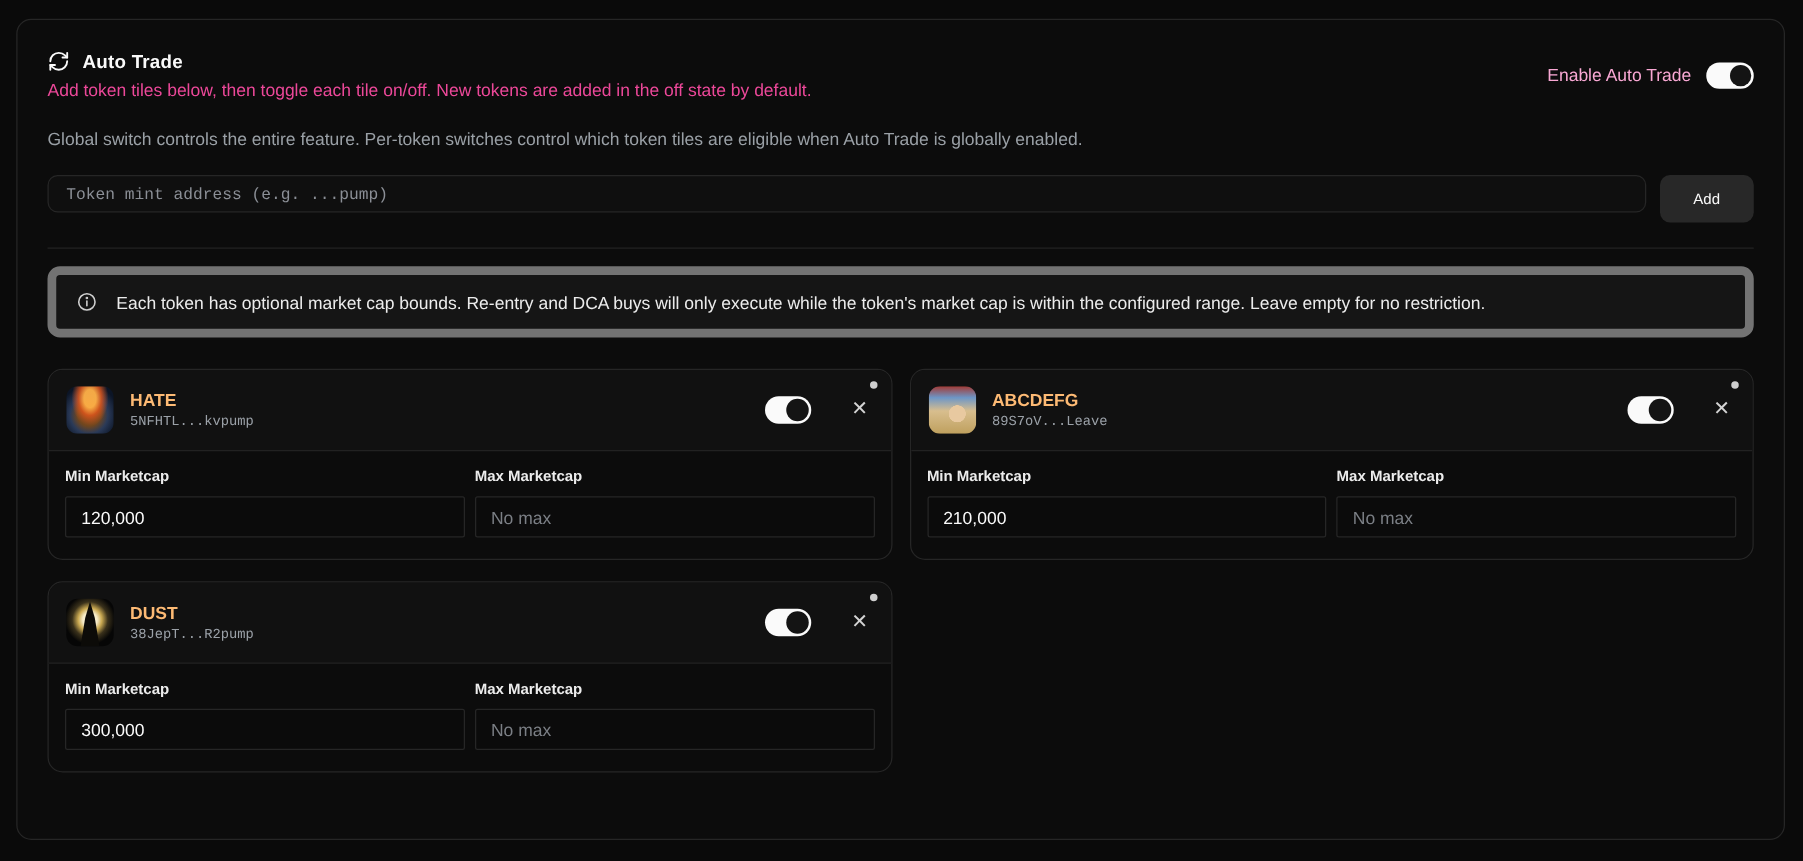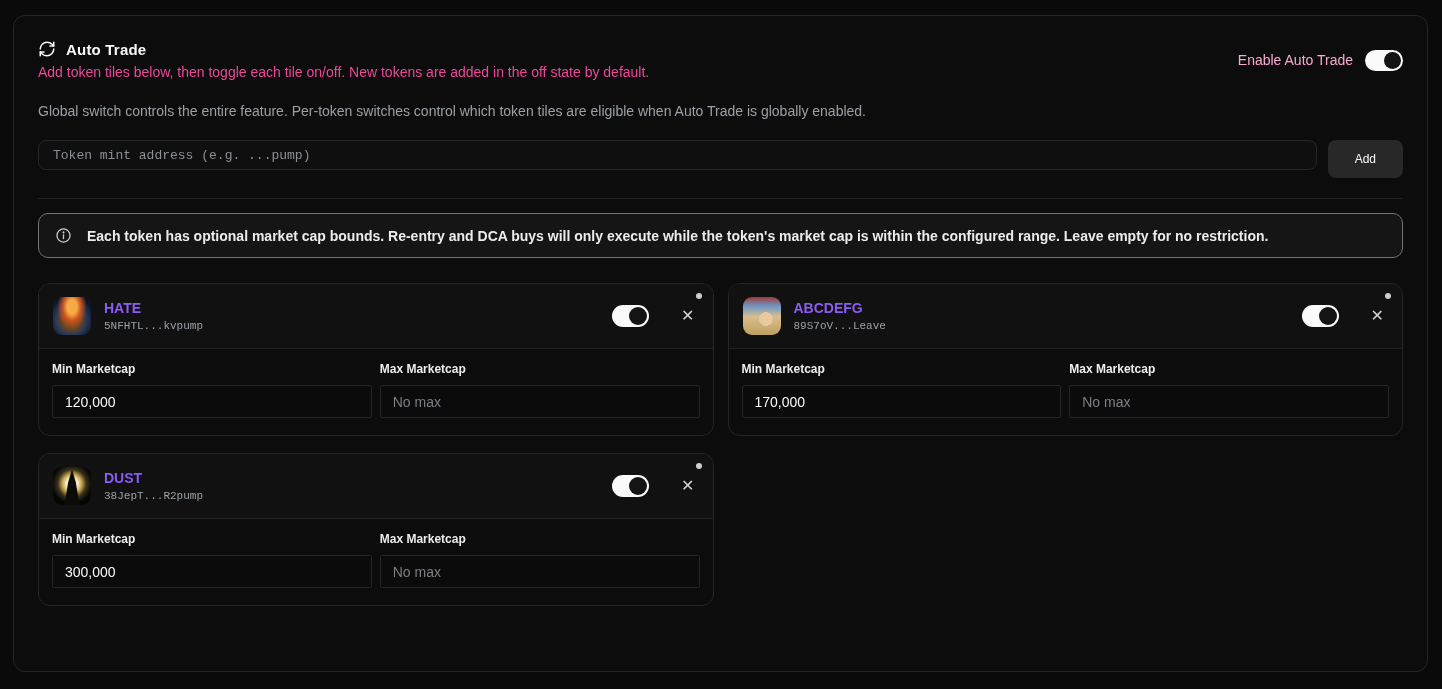--- a/index.html
+++ b/index.html
@@ -44,24 +44,24 @@
     font-size: 13px; color: #8b8f96;
   }
   .add-btn {
     height: 38px; padding: 0 27px; border: none; border-radius: 8px;
     background: #282828; color: #fafafa; font-size: 12px;
     font-family: "Liberation Sans", sans-serif; cursor: pointer;
   }
   .divider { margin-top: 20px; border-top: 1px solid #222; }
   
   .info-banner {
-    margin-top: 14px; border: 1px solid #737373; border-radius: 10px;
+    margin-top: 14px; border: 7px solid #737373; border-radius: 10px;
     background: #151515; padding: 13px 16px;
     display: flex; align-items: center; gap: 15px;
-    font-size: 14px; color: #ececec; font-weight: bold;
+    font-size: 14px; color: #ececec;
   }
   .info-icon { flex: 0 0 auto; display: flex; }
   
   .tiles-grid {
     margin-top: 25px;
     display: grid; grid-template-columns: 1fr 1fr; gap: 17px 14px;
   }
   .tile {
     border: 1px solid #262626; border-radius: 12px; background: #0c0c0c;
     position: relative; overflow: hidden;
@@ -89,21 +89,21 @@
       linear-gradient(180deg, #a23b36 0%, #6d96c6 24%, #d8be8e 52%, #bfa05e 100%);
   }
   .avatar-dust {
     background: radial-gradient(circle at 50% 44%, #f7ecca 0 20%, #cbaa52 33%, #3a311b 50%, #060606 70%);
   }
   .avatar-dust .hood {
     position: absolute; inset: 0; background: #0c0b08;
     clip-path: polygon(50% 6%, 60% 40%, 70% 100%, 30% 100%, 40% 40%);
   }
   .tile-id { flex: 1; min-width: 0; }
-  .tile-name { font-size: 14px; font-weight: bold; color: #8b5cf6; }
+  .tile-name { font-size: 14px; font-weight: bold; color: #fdba74; }
   .tile-address {
     margin-top: 4px; font-size: 11px; color: #9ba1a8;
     font-family: "Liberation Mono", "DejaVu Sans Mono", monospace;
   }
   .tile-switch { width: 37px; height: 22px; }
   .tile-switch .knob { width: 18px; height: 18px; }
   .tile-close {
     margin-left: 15px; background: none; border: none; color: #d4d4d4;
     font-size: 16px; line-height: 1; cursor: pointer; padding: 4px;
     font-family: "Liberation Sans", sans-serif;
@@ -207,21 +207,21 @@
           <div class="tile-address">89S7oV...Leave</div>
         </div>
         <span class="switch tile-switch">
             <span class="knob"></span>
           </span>
         <button class="tile-close"><span>✕</span></button>
       </div>
       <div class="tile-body">
         <div class="field">
           <div class="field-label">Min Marketcap</div>
-          <div class="field-input">170,000</div>
+          <div class="field-input">210,000</div>
         </div>
         <div class="field">
           <div class="field-label">Max Marketcap</div>
           <div class="field-input placeholder">No max</div>
         </div>
       </div>
     </div>
 
     <div class="tile">
       <span class="tile-dot"></span>

